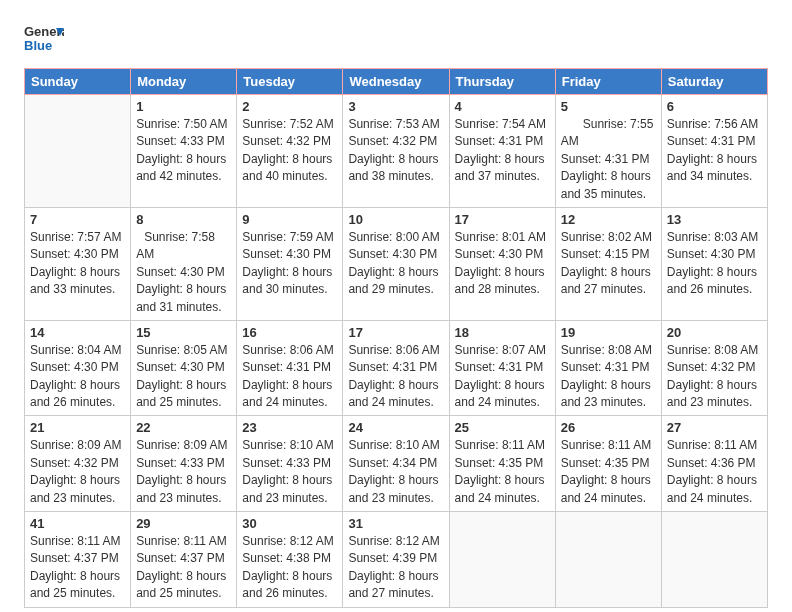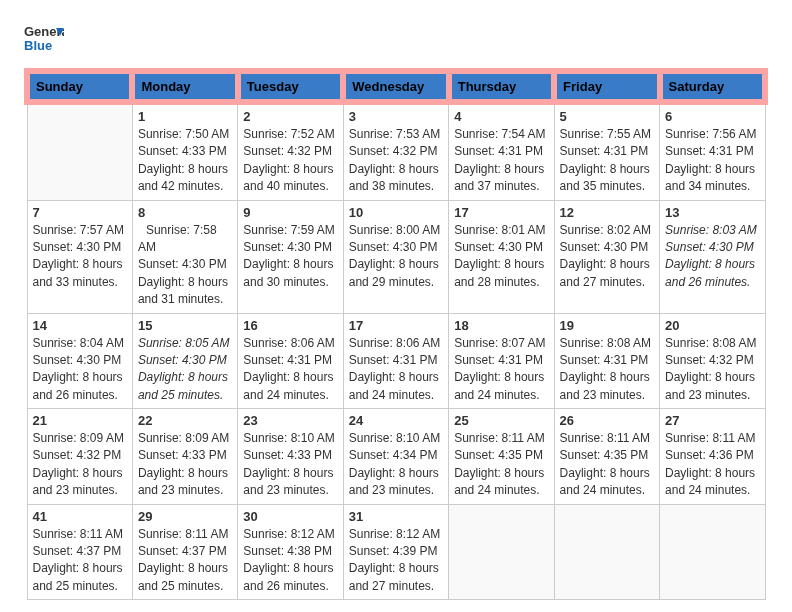--- a/index.html
+++ b/index.html
@@ -37,26 +37,26 @@
       color: #555;
       margin-top: 2px;
     }
     .calendar {
       width: 100%;
       border-collapse: collapse;
       flex: 1;
     }
     .calendar th {
       background: #3a7bc8;
-      color: #000000;
+      color: #ffffff;
       font-size: 13px;
       font-weight: bold;
       padding: 5px 6px;
       text-align: left;
-      border: 6px solid #fca5a5;
+      border: 1px solid #fca5a5;
     }
     .calendar td {
       border: 1px solid #ccc;
       vertical-align: top;
       padding: 4px 5px;
       font-size: 10.5px;
       color: #333;
       width: 14.28%;
       height: 82px;
     }
@@ -129,21 +129,21 @@
 Daylight: 8 hours
 and 40 minutes.</span></td>
           <td><span class="day-number">3</span><span class="day-detail" style="white-space: pre-line;">Sunrise: 7:53 AM
 Sunset: 4:32 PM
 Daylight: 8 hours
 and 38 minutes.</span></td>
           <td><span class="day-number">4</span><span class="day-detail" style="white-space: pre-line;">Sunrise: 7:54 AM
 Sunset: 4:31 PM
 Daylight: 8 hours
 and 37 minutes.</span></td>
-          <td><span class="day-number">5</span><span class="day-detail" style="white-space: pre-line;">Sunrise: 7:55 AM
+          <td><span class="day-number">5</span><span class="day-detail" style="white-space: pre-line; margin-left: 22px;">Sunrise: 7:55 AM
 Sunset: 4:31 PM
 Daylight: 8 hours
 and 35 minutes.</span></td>
           <td><span class="day-number">6</span><span class="day-detail" style="white-space: pre-line;">Sunrise: 7:56 AM
 Sunset: 4:31 PM
 Daylight: 8 hours
 and 34 minutes.</span></td>
         </tr>
         <tr>
           <td><span class="day-number">7</span><span class="day-detail" style="white-space: pre-line;">Sunrise: 7:57 AM
@@ -160,34 +160,34 @@
 and 30 minutes.</span></td>
           <td><span class="day-number">10</span><span class="day-detail" style="white-space: pre-line;">Sunrise: 8:00 AM
 Sunset: 4:30 PM
 Daylight: 8 hours
 and 29 minutes.</span></td>
           <td><span class="day-number">17</span><span class="day-detail" style="white-space: pre-line;">Sunrise: 8:01 AM
 Sunset: 4:30 PM
 Daylight: 8 hours
 and 28 minutes.</span></td>
           <td><span class="day-number">12</span><span class="day-detail" style="white-space: pre-line;">Sunrise: 8:02 AM
-Sunset: 4:30 PM
+Sunset: 4:15 PM
 Daylight: 8 hours
 and 27 minutes.</span></td>
-          <td><span class="day-number">13</span><span class="day-detail" style="white-space: pre-line; font-style: italic;">Sunrise: 8:03 AM
+          <td><span class="day-number">13</span><span class="day-detail" style="white-space: pre-line;">Sunrise: 8:03 AM
 Sunset: 4:30 PM
 Daylight: 8 hours
 and 26 minutes.</span></td>
         </tr>
         <tr>
           <td><span class="day-number">14</span><span class="day-detail" style="white-space: pre-line;">Sunrise: 8:04 AM
 Sunset: 4:30 PM
 Daylight: 8 hours
 and 26 minutes.</span></td>
-          <td><span class="day-number">15</span><span class="day-detail" style="white-space: pre-line; font-style: italic;">Sunrise: 8:05 AM
+          <td><span class="day-number">15</span><span class="day-detail" style="white-space: pre-line;">Sunrise: 8:05 AM
 Sunset: 4:30 PM
 Daylight: 8 hours
 and 25 minutes.</span></td>
           <td><span class="day-number">16</span><span class="day-detail" style="white-space: pre-line;">Sunrise: 8:06 AM
 Sunset: 4:31 PM
 Daylight: 8 hours
 and 24 minutes.</span></td>
           <td><span class="day-number">17</span><span class="day-detail" style="white-space: pre-line;">Sunrise: 8:06 AM
 Sunset: 4:31 PM
 Daylight: 8 hours

